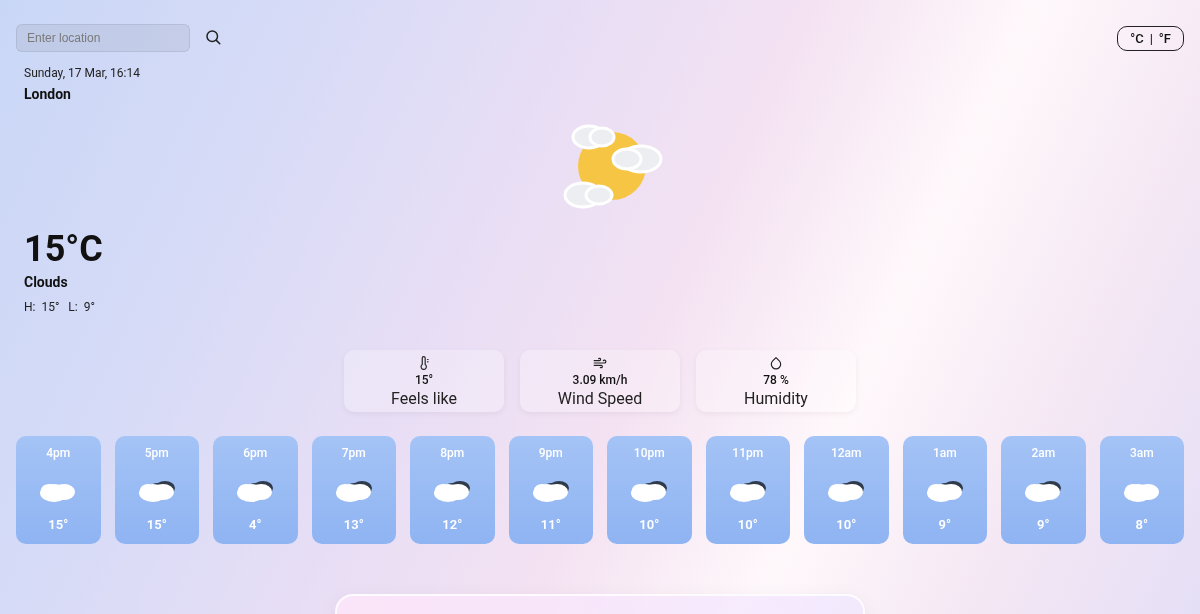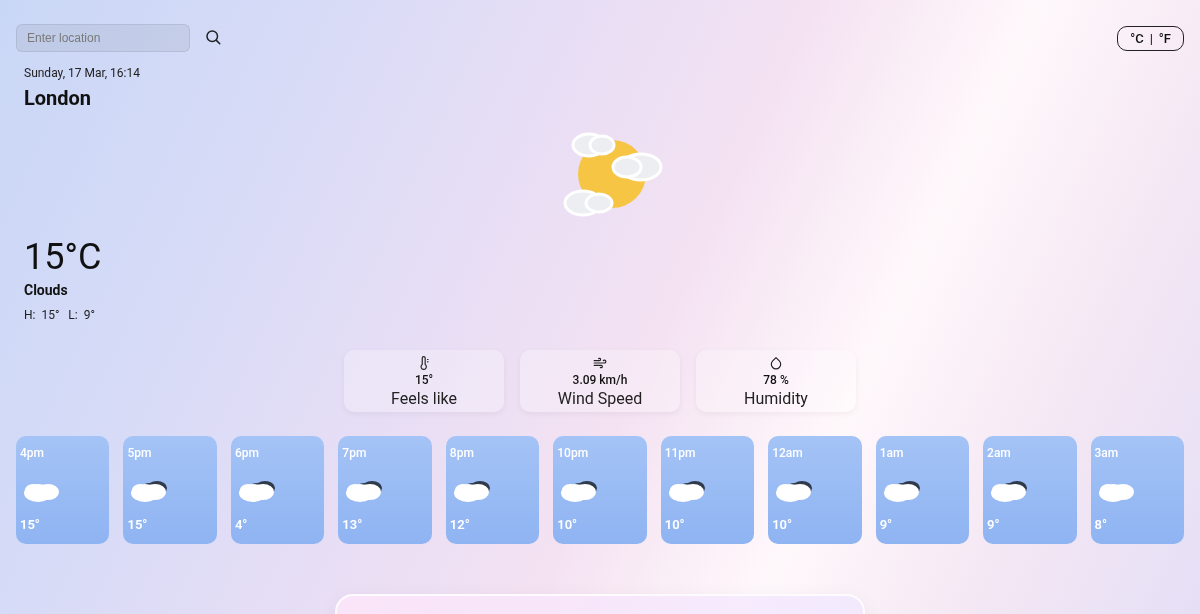--- a/index.html
+++ b/index.html
@@ -64,27 +64,27 @@
   }
 
   
   .current {
     position: absolute;
     top: 66px;
     left: 0; right: 0;
     margin-left: 24px;
   }
   .date { font-size: 12px; color: #222; margin-bottom: 6px; }
-  .city { font-size: 20px; font-weight: 700; margin-bottom: 14px; }
+  .city { font-size: 14px; font-weight: 700; margin-bottom: 14px; }
   .big-icon {
     margin: 8px auto 12px;
     width: 130px; height: 100px;
     display: flex; align-items: center; justify-content: center;
   }
-  .temp { font-size: 36px; font-weight: 400; margin-top: 8px; }
+  .temp { font-size: 36px; font-weight: 700; margin-top: 8px; }
   .condition { font-size: 14px; font-weight: 700; margin-top: 4px; }
   .hilo { font-size: 12px; margin-top: 10px; color: #222; }
 
   
   .metrics {
     position: absolute;
     top: 350px;
     left: 50%;
     transform: translateX(-50%);
     display: flex;
@@ -115,21 +115,21 @@
     display: flex;
     gap: 14px;
   }
   .hour {
     flex: 1;
     height: 108px;
     border-radius: 10px;
     background: linear-gradient(180deg, #a4c3f6 0%, #8fb4f2 100%);
     display: flex;
     flex-direction: column;
-    align-items: flex-start;
+    align-items: center;
     justify-content: space-between;
     padding: 10px 4px 12px;
   }
   .hour .h-time { font-size: 12px; color: #fff; font-weight: 500; }
   .hour .h-icon { width: 44px; height: 30px; }
   .hour .h-temp { font-size: 13px; color: #fff; font-weight: 600; }
 
   
   .bottom-card {
     position: absolute;
@@ -283,20 +283,31 @@
       <div class="h-icon"><svg width="44" height="30" viewBox="0 0 44 30">
           <ellipse cx="30" cy="14" rx="10" ry="7" fill="#2f3a4a"></ellipse>
           <ellipse cx="22" cy="15" rx="8" ry="6" fill="#2f3a4a"></ellipse>
           <ellipse cx="18" cy="19" rx="14" ry="9" fill="#fff"></ellipse>
           <ellipse cx="28" cy="18" rx="11" ry="8" fill="#fff"></ellipse>
           <ellipse cx="13" cy="16" rx="8" ry="6" fill="#fff"></ellipse>
         </svg></div>
       <div class="h-temp">12°</div>
     </div>
     <div class="hour">
+      <div class="h-time">9pm</div>
+      <div class="h-icon"><svg width="44" height="30" viewBox="0 0 44 30">
+          <ellipse cx="30" cy="14" rx="10" ry="7" fill="#2f3a4a"></ellipse>
+          <ellipse cx="22" cy="15" rx="8" ry="6" fill="#2f3a4a"></ellipse>
+          <ellipse cx="18" cy="19" rx="14" ry="9" fill="#fff"></ellipse>
+          <ellipse cx="28" cy="18" rx="11" ry="8" fill="#fff"></ellipse>
+          <ellipse cx="13" cy="16" rx="8" ry="6" fill="#fff"></ellipse>
+        </svg></div>
+      <div class="h-temp">11°</div>
+    </div>
+    <div class="hour">
       <div class="h-time">10pm</div>
       <div class="h-icon"><svg width="44" height="30" viewBox="0 0 44 30">
           <ellipse cx="30" cy="14" rx="10" ry="7" fill="#2f3a4a"></ellipse>
           <ellipse cx="22" cy="15" rx="8" ry="6" fill="#2f3a4a"></ellipse>
           <ellipse cx="18" cy="19" rx="14" ry="9" fill="#fff"></ellipse>
           <ellipse cx="28" cy="18" rx="11" ry="8" fill="#fff"></ellipse>
           <ellipse cx="13" cy="16" rx="8" ry="6" fill="#fff"></ellipse>
         </svg></div>
       <div class="h-temp">10°</div>
     </div>

